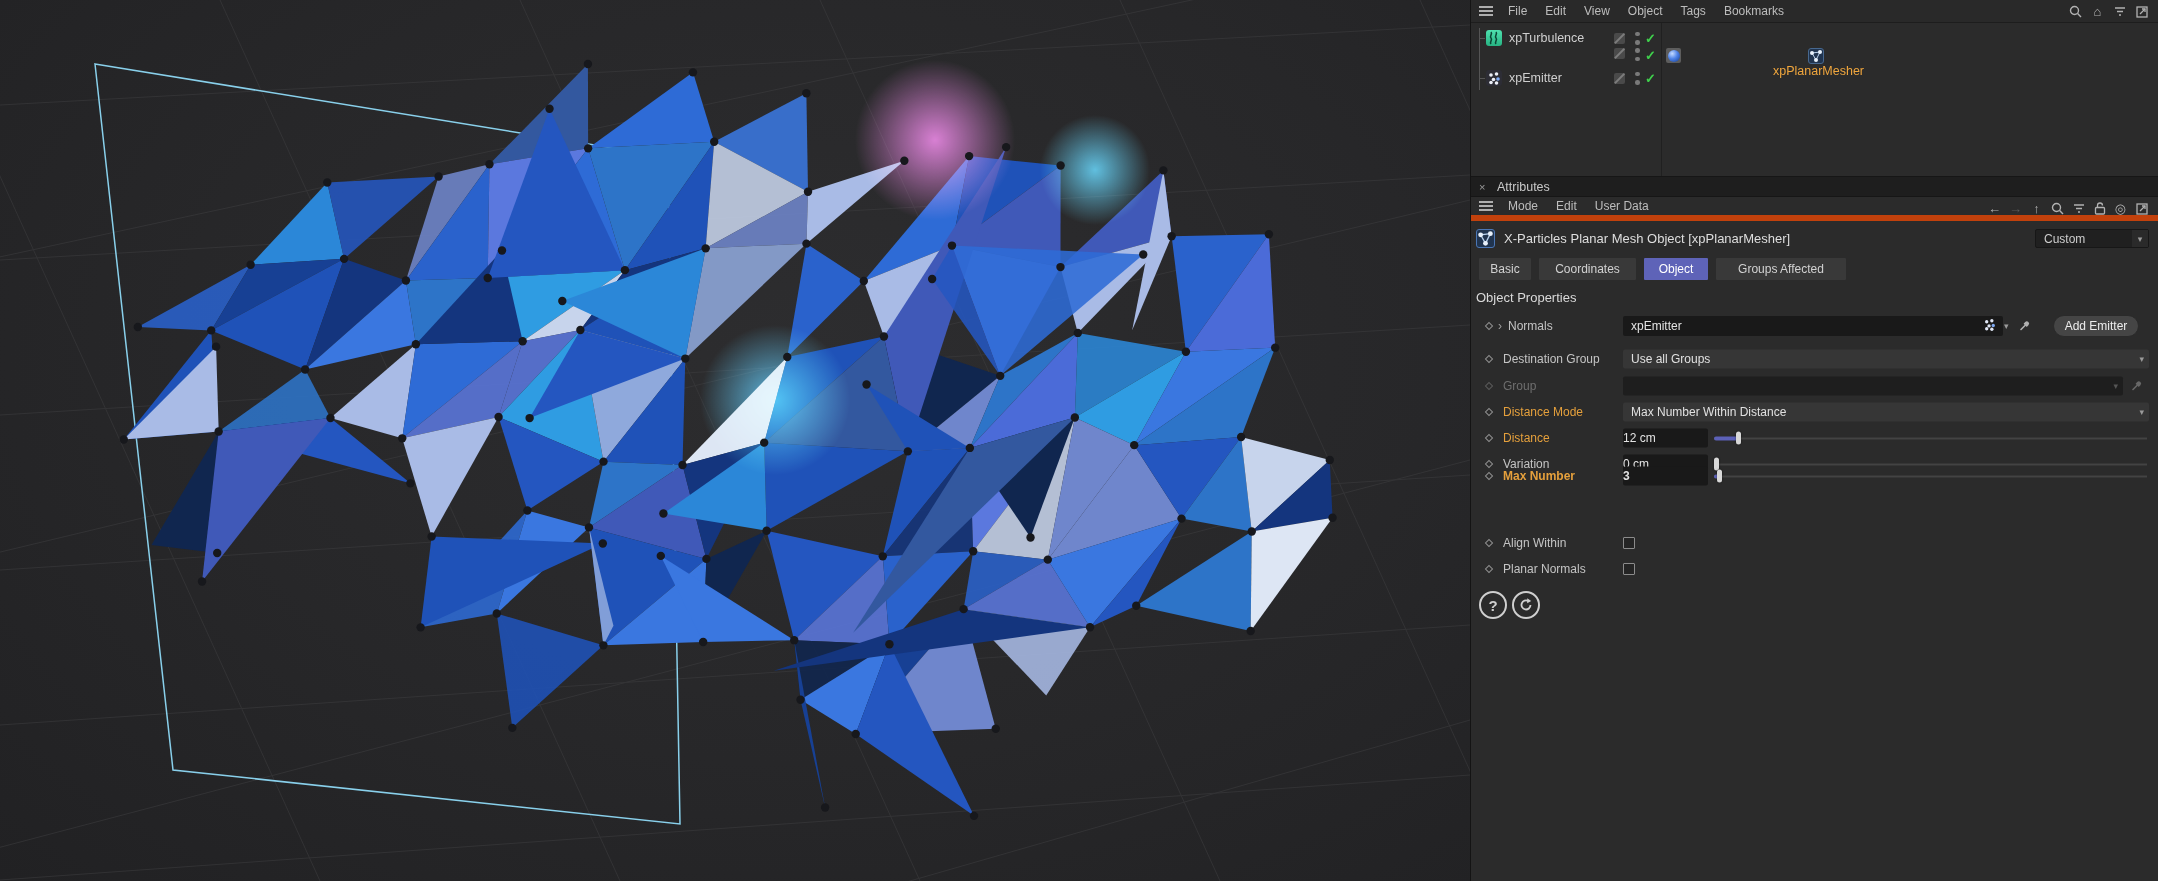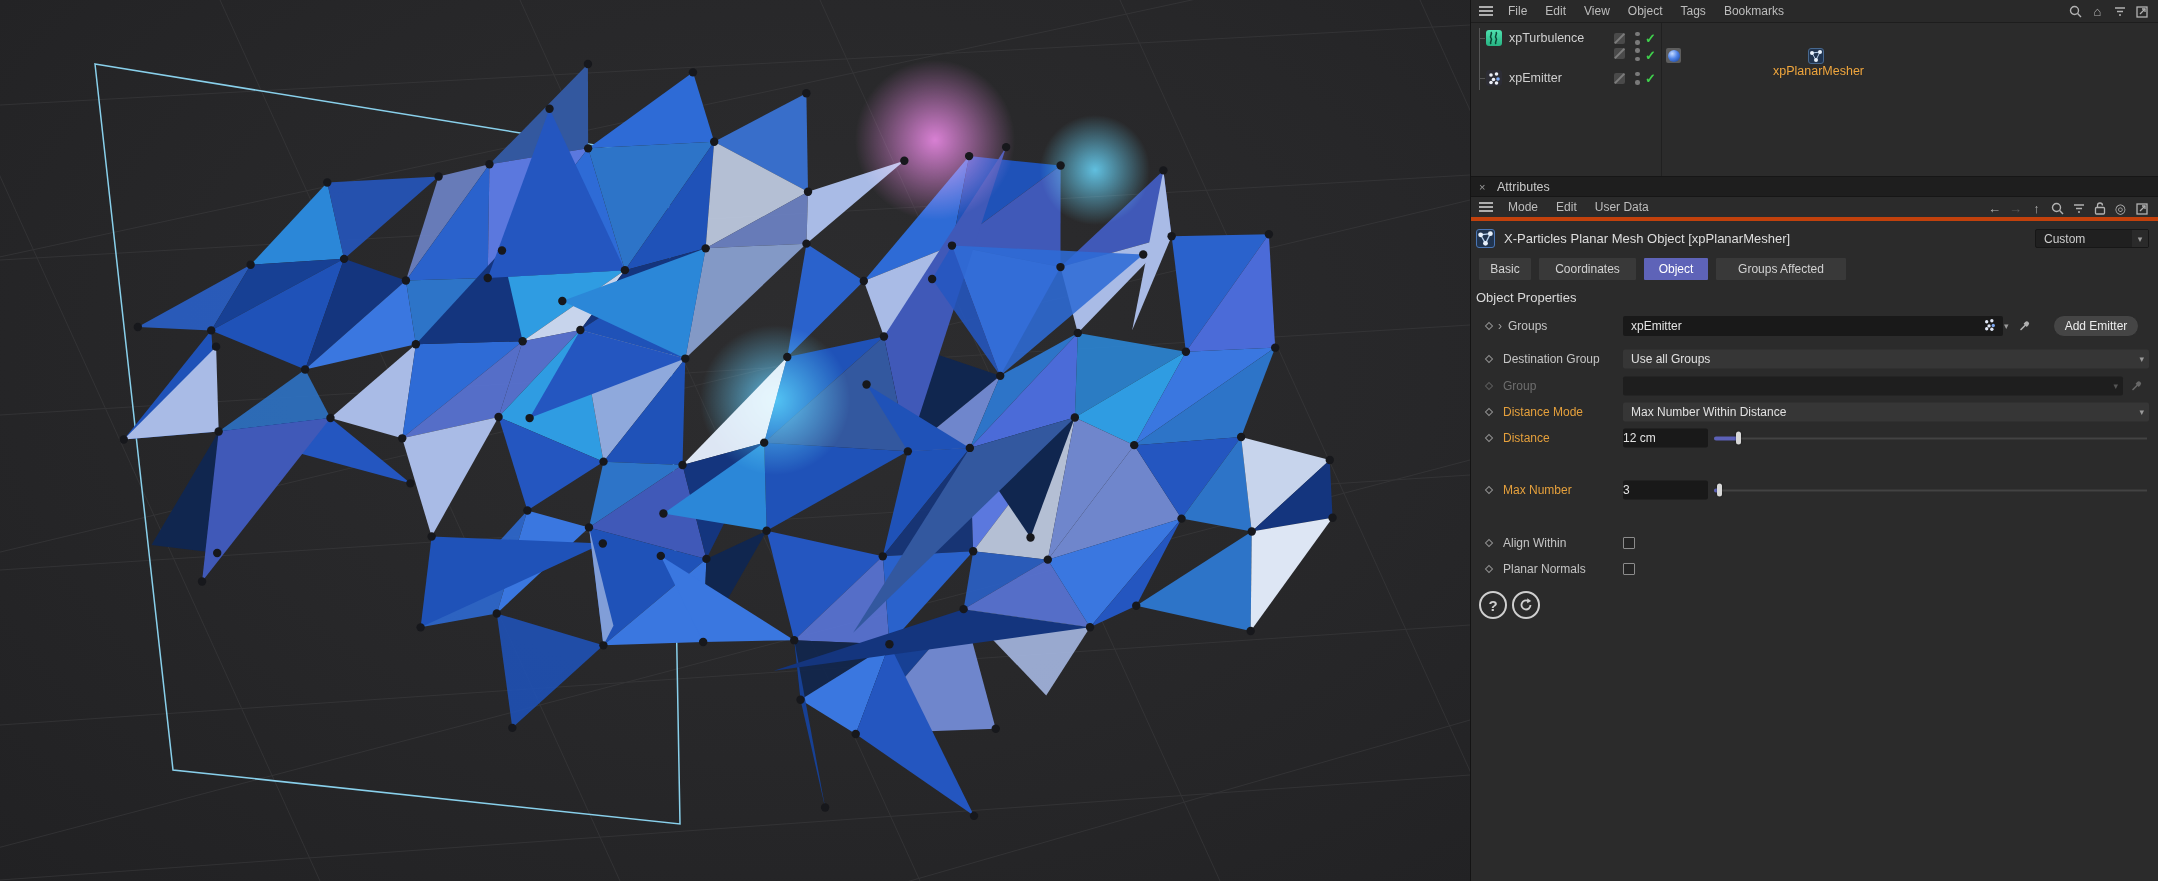--- a/index.html
+++ b/index.html
@@ -54,21 +54,21 @@
   .ic-turb svg, .ic-mesh svg, .ic-emit svg { position:absolute; left:0; top:0; }
   .ic-mesh { background:#20344f; border:1px solid #47688f; }
   .ic-emit { background:#2d2d35; }
 
   
   #attr-title { position:absolute; left:0; top:176px; width:688px; height:21px; background:#1e1e1e;
     border-top:1px solid #161616; border-bottom:1px solid #161616; display:flex; align-items:center; }
   #attr-title .close { color:#9a9a9a; font-size:11px; margin-left:8px; width:12px; }
   #attr-title .t { color:#c9c9c9; font-size:12.5px; margin-left:6px; }
 
-  #attr-menubar { top:197px; height:24px; background:#2b2b2b; border-bottom:4px solid #c2410c; }
+  #attr-menubar { top:197px; height:24px; background:#2b2b2b; border-bottom:6px solid #c2410c; }
 
   
   #obj-head { position:absolute; left:0; top:228px; width:688px; height:24px; }
   #obj-head .big-icon { position:absolute; left:5px; top:1px; width:19px; height:19px; background:#20344f;
     border:1px solid #4a76b5; border-radius:3px; }
   #obj-head .title { position:absolute; left:33px; top:3px; color:#dedede; font-size:13px; }
   .preset { position:absolute; left:564px; top:1px; width:114px; height:19px; background:#202020;
     border:1px solid #171717; border-radius:2px; color:#cdcdcd; font-size:12px; line-height:18px;
     padding-left:8px; }
   .preset .caret { position:absolute; right:0; top:0; width:16px; height:100%; background:#2a2a2a;
@@ -562,21 +562,21 @@
       <span class="tab" style="left:68px;width:97px;">Coordinates</span>
       <span class="tab active" style="left:173px;width:64px;">Object</span>
       <span class="tab" style="left:245px;width:130px;">Groups Affected</span>
     </div>
 
     <div id="section-title">Object Properties</div>
 
     <div class="arow" style="top:315px;">
       <span class="diamond"></span>
       <span class="expander">›</span>
-      <span class="alabel shift">Groups</span>
+      <span class="alabel shift">Normals</span>
       <span class="textfield">xpEmitter</span>
       <span class="inline-ic" style="left:511px;">
         <svg width="15" height="15" viewBox="0 0 16 16">
             <circle cx="5" cy="5" r="1.8" fill="#dfe6f5"></circle>
             <circle cx="10.5" cy="4" r="1.8" fill="#dfe6f5"></circle>
             <circle cx="12" cy="9" r="1.8" fill="#7fa9f2"></circle>
             <circle cx="7.5" cy="9.5" r="1.8" fill="#dfe6f5"></circle>
             <circle cx="5" cy="12.5" r="1.8" fill="#dfe6f5"></circle>
             <circle cx="10.5" cy="13" r="1.8" fill="#dfe6f5"></circle>
           </svg>
@@ -628,22 +628,32 @@
       <span class="diamond"></span>
       <span class="alabel hl">Distance</span>
       <span class="numfield">12 cm</span>
       <span class="slider">
         <span class="track"></span>
           <span class="fill" style="width: 27px;"></span>
           <span class="handle" style="left: 22px;"></span>
       </span>
     </div>
 
-
-    <div class="arow" style="top:479px;">
+    <div class="arow" style="top:453px;">
+      <span class="diamond"></span>
+      <span class="alabel">Variation</span>
+      <span class="numfield">0 cm</span>
+      <span class="slider">
+        <span class="track"></span>
+          <span class="fill" style="width: 0px;"></span>
+          <span class="handle" style="left: 0px;"></span>
+      </span>
+    </div>
+
+    <div class="arow" style="top:465px;font-weight:bold;">
       <span class="diamond"></span>
       <span class="alabel hl">Max Number</span>
       <span class="numfield">3</span>
       <span class="slider">
         <span class="track"></span>
           <span class="fill" style="width: 8px;"></span>
           <span class="handle" style="left: 3px;"></span>
       </span>
     </div>
 

